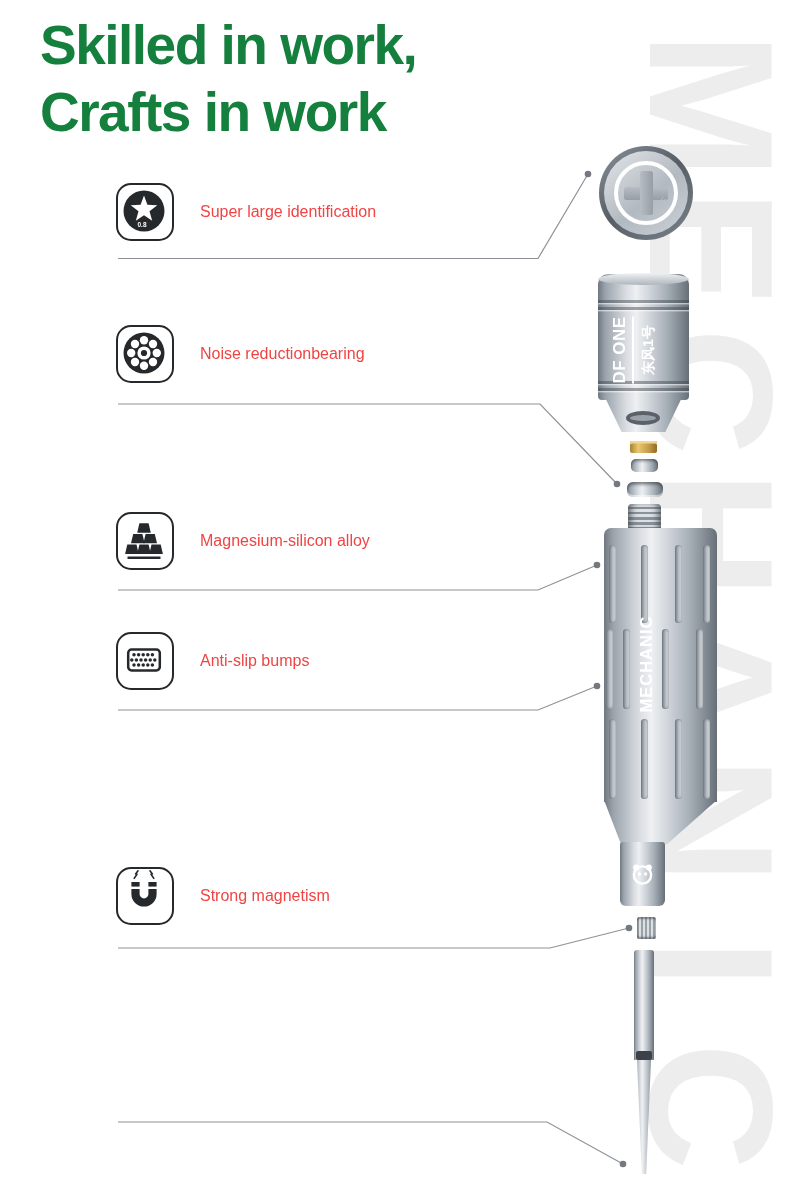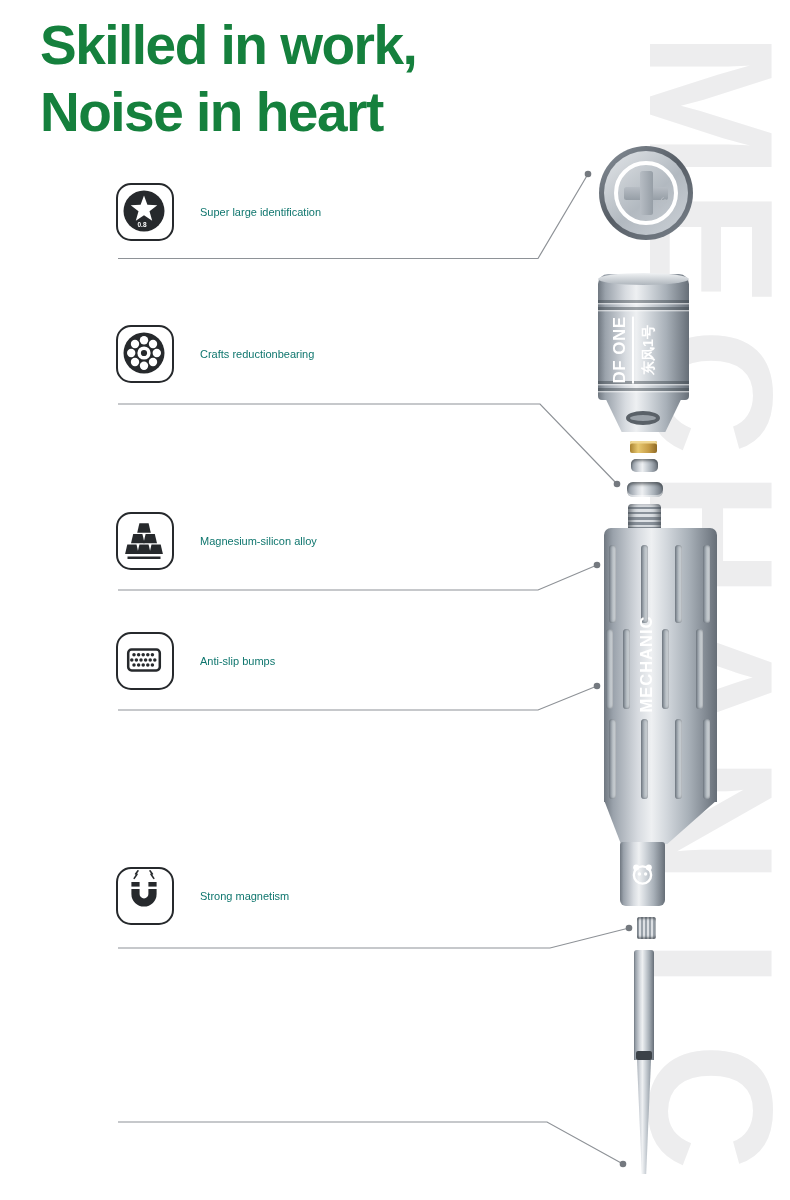--- a/index.html
+++ b/index.html
@@ -20,21 +20,21 @@
   .lines { position:absolute; left:0; top:0; z-index:3; pointer-events:none; }
   .lead { stroke:#8e9297; stroke-width:1.2; fill:none; }
   .lead-dot { fill:#74797f; }
 
   
   .feature { position:absolute; left:116px; width:460px; height:58px; z-index:5; }
   .icon-box { position:absolute; left:0; top:0; width:58px; height:58px; background:#fff;
     border:2.6px solid #26292c; border-radius:15px; }
   .icon-box svg { position:absolute; left:-2.6px; top:-2.6px; }
   .feature-label { position:absolute; left:84px; top:50%; transform:translateY(-50%);
-    font-size:11px; color:#0f766e; white-space:nowrap; }
+    font-size:16px; color:#ef4444; white-space:nowrap; }
 
   
   .sd { position:absolute; z-index:2; }
   .metal { background:linear-gradient(90deg,#6f7780 0%,#9aa2ab 8%,#d7dbe0 30%,#eef0f2 42%,#d3d8dd 55%,#a8b0b8 75%,#7a828b 93%,#666e77 100%); }
 
   .disc { left:599px; top:146px; width:94px; height:94px; border-radius:50%;
     background:linear-gradient(140deg,#8a929b 0%,#565d65 48%,#7b838c 100%); }
   .disc-face { position:absolute; inset:5px; border-radius:50%;
     background:linear-gradient(140deg,#e3e6e9 0%,#b2b9c0 55%,#ccd1d7 100%); }
   .disc-ring { position:absolute; inset:15px; border-radius:50%; border:4.5px solid #ffffff; }
@@ -102,21 +102,21 @@
     <div class="wm-letter">C</div>
     <div class="wm-letter">H</div>
     <div class="wm-letter">A</div>
     <div class="wm-letter">N</div>
     <div class="wm-letter">I</div>
     <div class="wm-letter">C</div>
   </div>
 
   <div class="title">
     <div>Skilled in work,</div>
-    <div>Noise in heart</div>
+    <div>Crafts in work</div>
   </div>
 
   <svg class="lines" width="790" height="1200" viewBox="0 0 790 1200">
     <path class="lead" d="M118 258.5 L538 258.5 L588 174"></path>
     <circle class="lead-dot" cx="588" cy="174" r="3.3"></circle>
     <path class="lead" d="M118 404 L540 404 L617 484"></path>
     <circle class="lead-dot" cx="617" cy="484" r="3.3"></circle>
     <path class="lead" d="M118 590 L538 590 L597 565"></path>
     <circle class="lead-dot" cx="597" cy="565" r="3.3"></circle>
     <path class="lead" d="M118 710 L538 710 L597 686"></path>
@@ -209,21 +209,21 @@
             <circle cx="20" cy="38" r="4.2"></circle>
           <circle cx="16.2" cy="29" r="4.2"></circle>
             <circle cx="20" cy="20" r="4.2"></circle>
           <circle cx="29" cy="16.2" r="4.2"></circle>
             <circle cx="38" cy="20" r="4.2"></circle>
         </g>
         <circle cx="29" cy="29" r="6.6" fill="#ffffff"></circle>
         <circle cx="29" cy="29" r="3.1" fill="#26292c"></circle>
       </svg>
     </div>
-    <div class="feature-label">Crafts reductionbearing</div>
+    <div class="feature-label">Noise reductionbearing</div>
   </div>
 
   <div class="feature" style="top:512px">
     <div class="icon-box">
       <svg width="58" height="58" viewBox="0 0 58 58">
         <g fill="#26292c">
           <path d="M24.4,12.3 h9.2 l2.2,9.4 h-13.6 Z"></path>
           <path d="M18.2,22.9 h9.2 l2.2,9.4 h-13.6 Z"></path>
           <path d="M30.6,22.9 h9.2 l2.2,9.4 h-13.6 Z"></path>
           <path d="M12.3,33.5 h9.2 l2.2,9.4 h-13.6 Z"></path>

